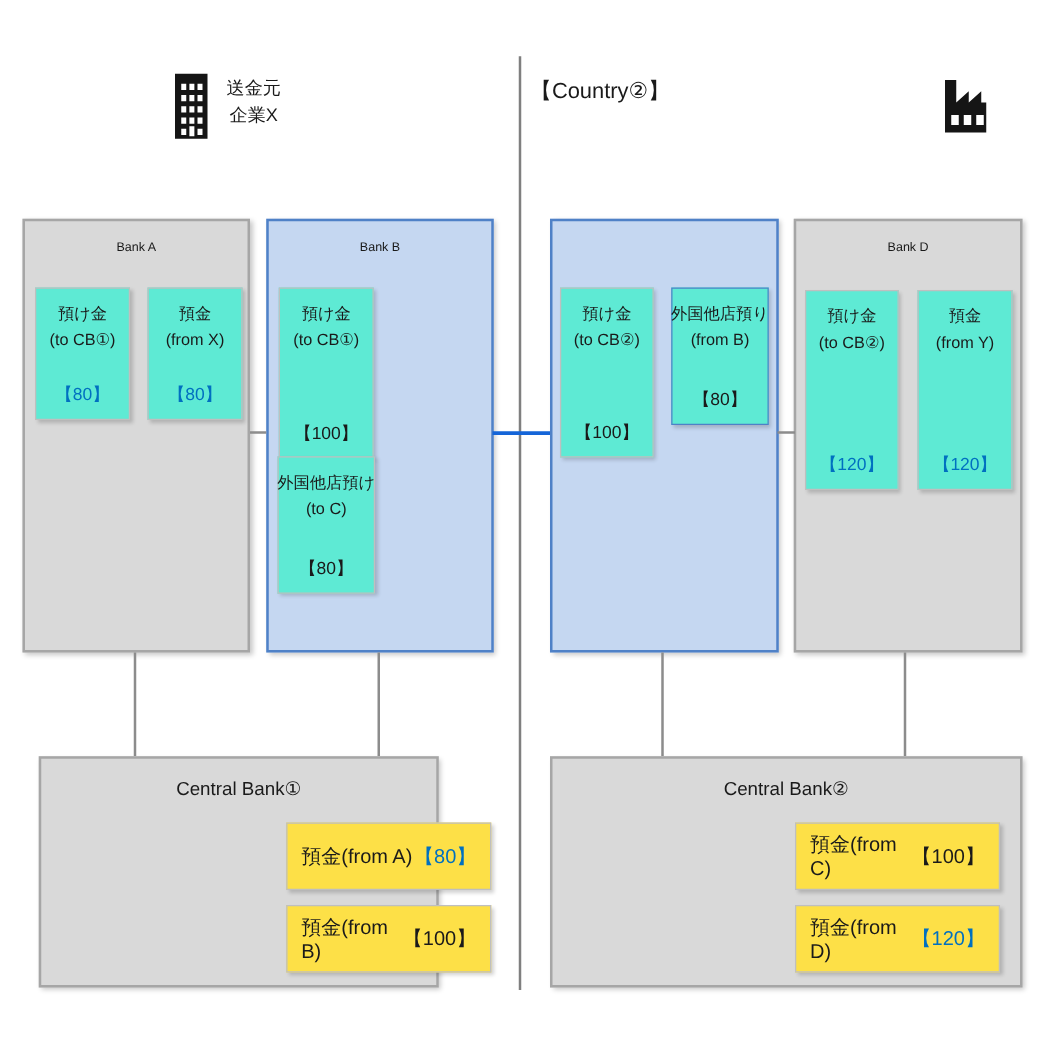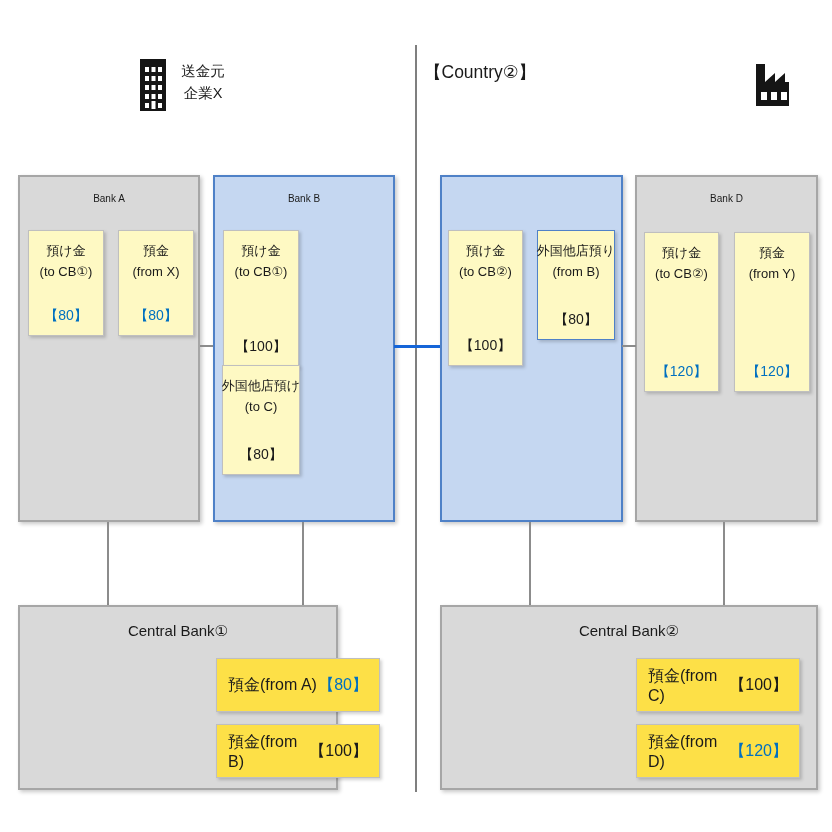--- a/index.html
+++ b/index.html
@@ -13,21 +13,21 @@
 
   
   .divider{position:absolute;left:415px;top:45px;width:2px;height:747px;background:#7f7f7f;}
 
   
   .bank{position:absolute;box-sizing:border-box;box-shadow:2px 2px 4px rgba(0,0,0,.22);}
   .bank.gray{background:#d9d9d9;border:2px solid #a6a6a6;}
   .bank.blue{background:#c5d7f1;border:2px solid #4f81c7;}
   .bank-title{text-align:center;font-size:10px;padding-top:16px;}
 
-  .inner{position:absolute;box-sizing:border-box;background:#fef9c3;border:1.5px solid #bfbfbf;
+  .inner{position:absolute;box-sizing:border-box;background:#5eead4;border:1.5px solid #bfbfbf;
          box-shadow:2px 2px 3px rgba(0,0,0,.18);display:flex;flex-direction:column;
          justify-content:space-between;align-items:center;padding:9px 0 10px 0;}
   .inner.hl{border:1.5px solid #4f81c7;}
   .inner-label{text-align:center;font-size:13px;line-height:21px;white-space:nowrap;}
   .inner-value{font-size:14px;white-space:nowrap;}
 
   
   .hline{position:absolute;height:2px;background:#8c8c8c;}
   .hline.accent{height:3px;}
   .vline{position:absolute;width:2px;background:#8c8c8c;}
@@ -160,21 +160,21 @@
 
   <div class="hline" style="left:200px;top:345px;width:13px"></div>
   <div class="hline accent" style="left:394px;top:345px;width:46px;background:#1565d8"></div>
   <div class="hline" style="left:622px;top:345px;width:14px"></div>
 
   <div class="vline" style="left:107px;top:522px;height:83px"></div>
   <div class="vline" style="left:302px;top:522px;height:83px"></div>
   <div class="vline" style="left:529px;top:522px;height:83px"></div>
   <div class="vline" style="left:723px;top:522px;height:83px"></div>
 
-  <div class="cbank" style="left:18px;top:605px;width:320px;height:185px">
+  <div class="cbank" style="left:31px;top:605px;width:320px;height:185px">
     <div class="cbank-title">Central Bank①</div>
     <div class="cb-row" style="left:196px;top:51px;width:164px;height:54px">
       <span>預金(from A)</span>
       <span style="color: rgb(0, 112, 192);">【80】</span>
     </div>
     <div class="cb-row" style="left:196px;top:117px;width:164px;height:54px">
       <span>預金(from B)</span>
       <span style="color: rgb(26, 26, 26);">【100】</span>
     </div>
   </div>

